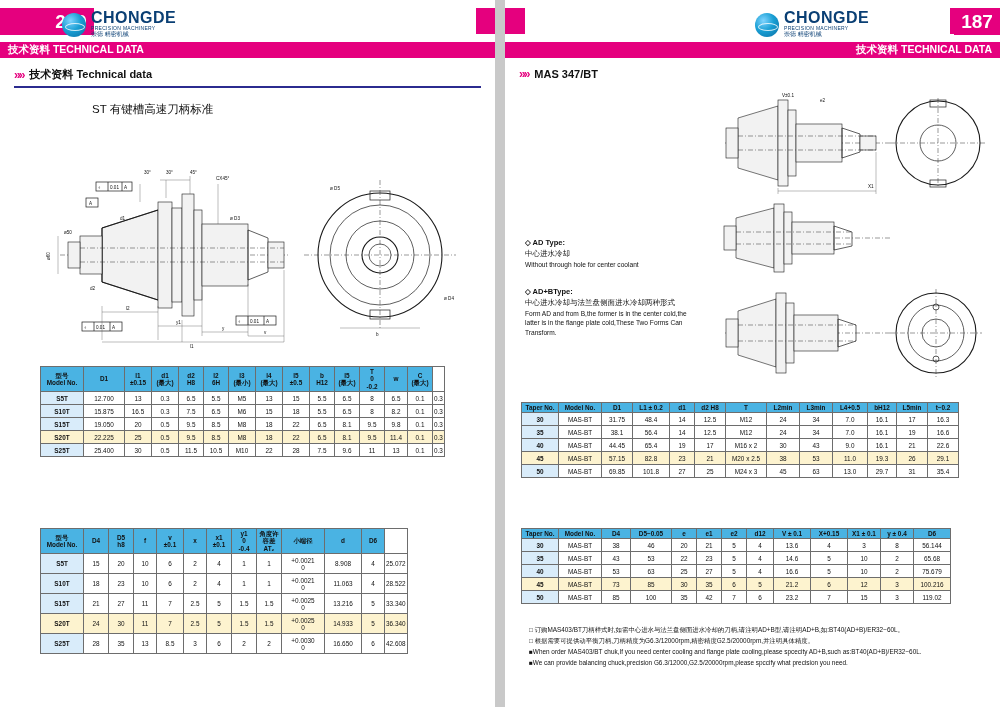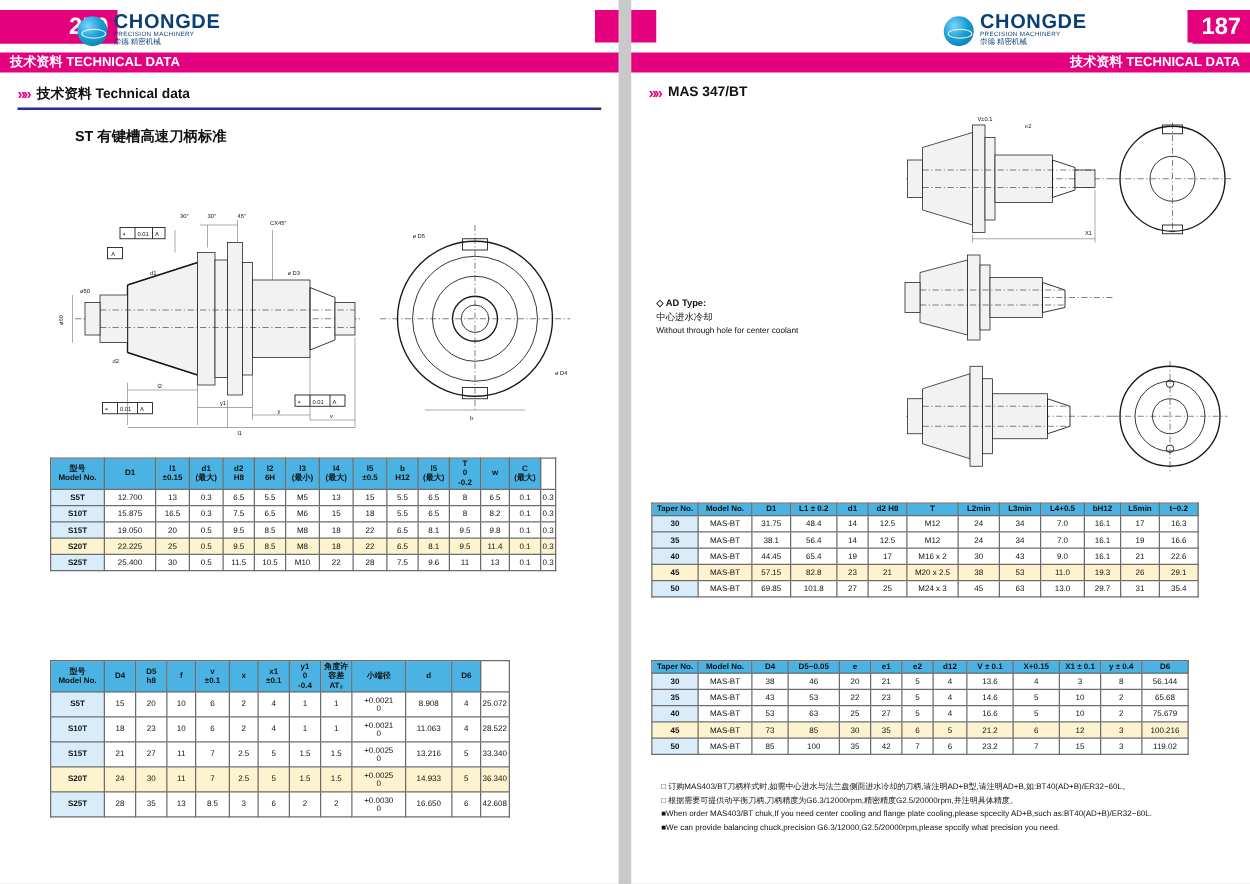--- a/index.html
+++ b/index.html
@@ -28,21 +28,21 @@
        display:flex;align-items:center;}
   .bar.rt{justify-content:flex-end;}
   .bar span{padding:0 8px;}
 
   
   .sect{display:flex;align-items:center;gap:6px;margin:9px 0 0 14px;}
   .chev{color:#e5007e;font-size:12px;font-weight:bold;letter-spacing:-2px;}
   .sect-t{font-size:11px;font-weight:bold;color:#111;}
   .rule{margin:4px 14px 0 14px;height:2px;background:#2b2b8f;}
 
-  .title-cn{font-size:11.5px;color:#111;margin:14px 0 0 60px;font-weight:bold;}
+  .title-cn{font-size:11.5px;color:#111;margin:14px 0 0 92px;font-weight:normal;}
   .title-en{font-size:9.5px;color:#111;margin:4px 0 0 70px;}
 
   
   .draw{position:absolute;}
   svg{display:block;}
   .ln{stroke:#1a1a1a;stroke-width:.7;fill:none;}
   .ln2{stroke:#1a1a1a;stroke-width:1.1;fill:none;}
   .thin{stroke:#555;stroke-width:.4;fill:none;}
   .dash{stroke:#333;stroke-width:.5;fill:none;stroke-dasharray:5 2 1 2;}
   .hatch{fill:#f2f2f2;stroke:#1a1a1a;stroke-width:.6;}
@@ -429,20 +429,25 @@
     <span class="sect-t">MAS  347/BT</span>
   </div>
 
 
   <div style="position:absolute;left:20px;top:205px;width:150px;margin-top:32px;" class="rtype">
     <b><span>◇</span> <span>AD  Type:</span></b>
     <div>中心进水冷却</div>
     <div style="font-size:6.6px;">Without through hole for center coolant</div>
   </div>
 
+  <div style="position:absolute;left:20px;top:286px;width:168px;" class="rtype">
+    <b><span>◇</span> <span>AD+BType:</span></b>
+    <div>中心进水冷却与法兰盘侧面进水冷却两种形式</div>
+    <div style="font-size:6.6px;">Form AD  and from B,the former is in the center cold,the latter is in the flange plate cold,These Two Forms Can Transform.</div>
+  </div>
 
   <div class="draw" style="left:215px;top:88px;">
     <svg width="270" height="110" viewBox="0 0 270 110">
       <line class="dash" x1="5" y1="55" x2="170" y2="55"></line>
       <path class="hatch" d="M18,30 L58,18 L58,92 L18,80 Z"></path>
       <rect class="hatch" x="58" y="12" width="10" height="86"></rect>
       <rect class="hatch" x="68" y="22" width="8" height="66"></rect>
       <rect class="hatch" x="76" y="36" width="46" height="38"></rect>
       <path class="ln" d="M122,40 L140,46 L140,64 L122,70 Z" fill="#f2f2f2"></path>
       <rect class="hatch" x="140" y="48" width="16" height="14"></rect>

